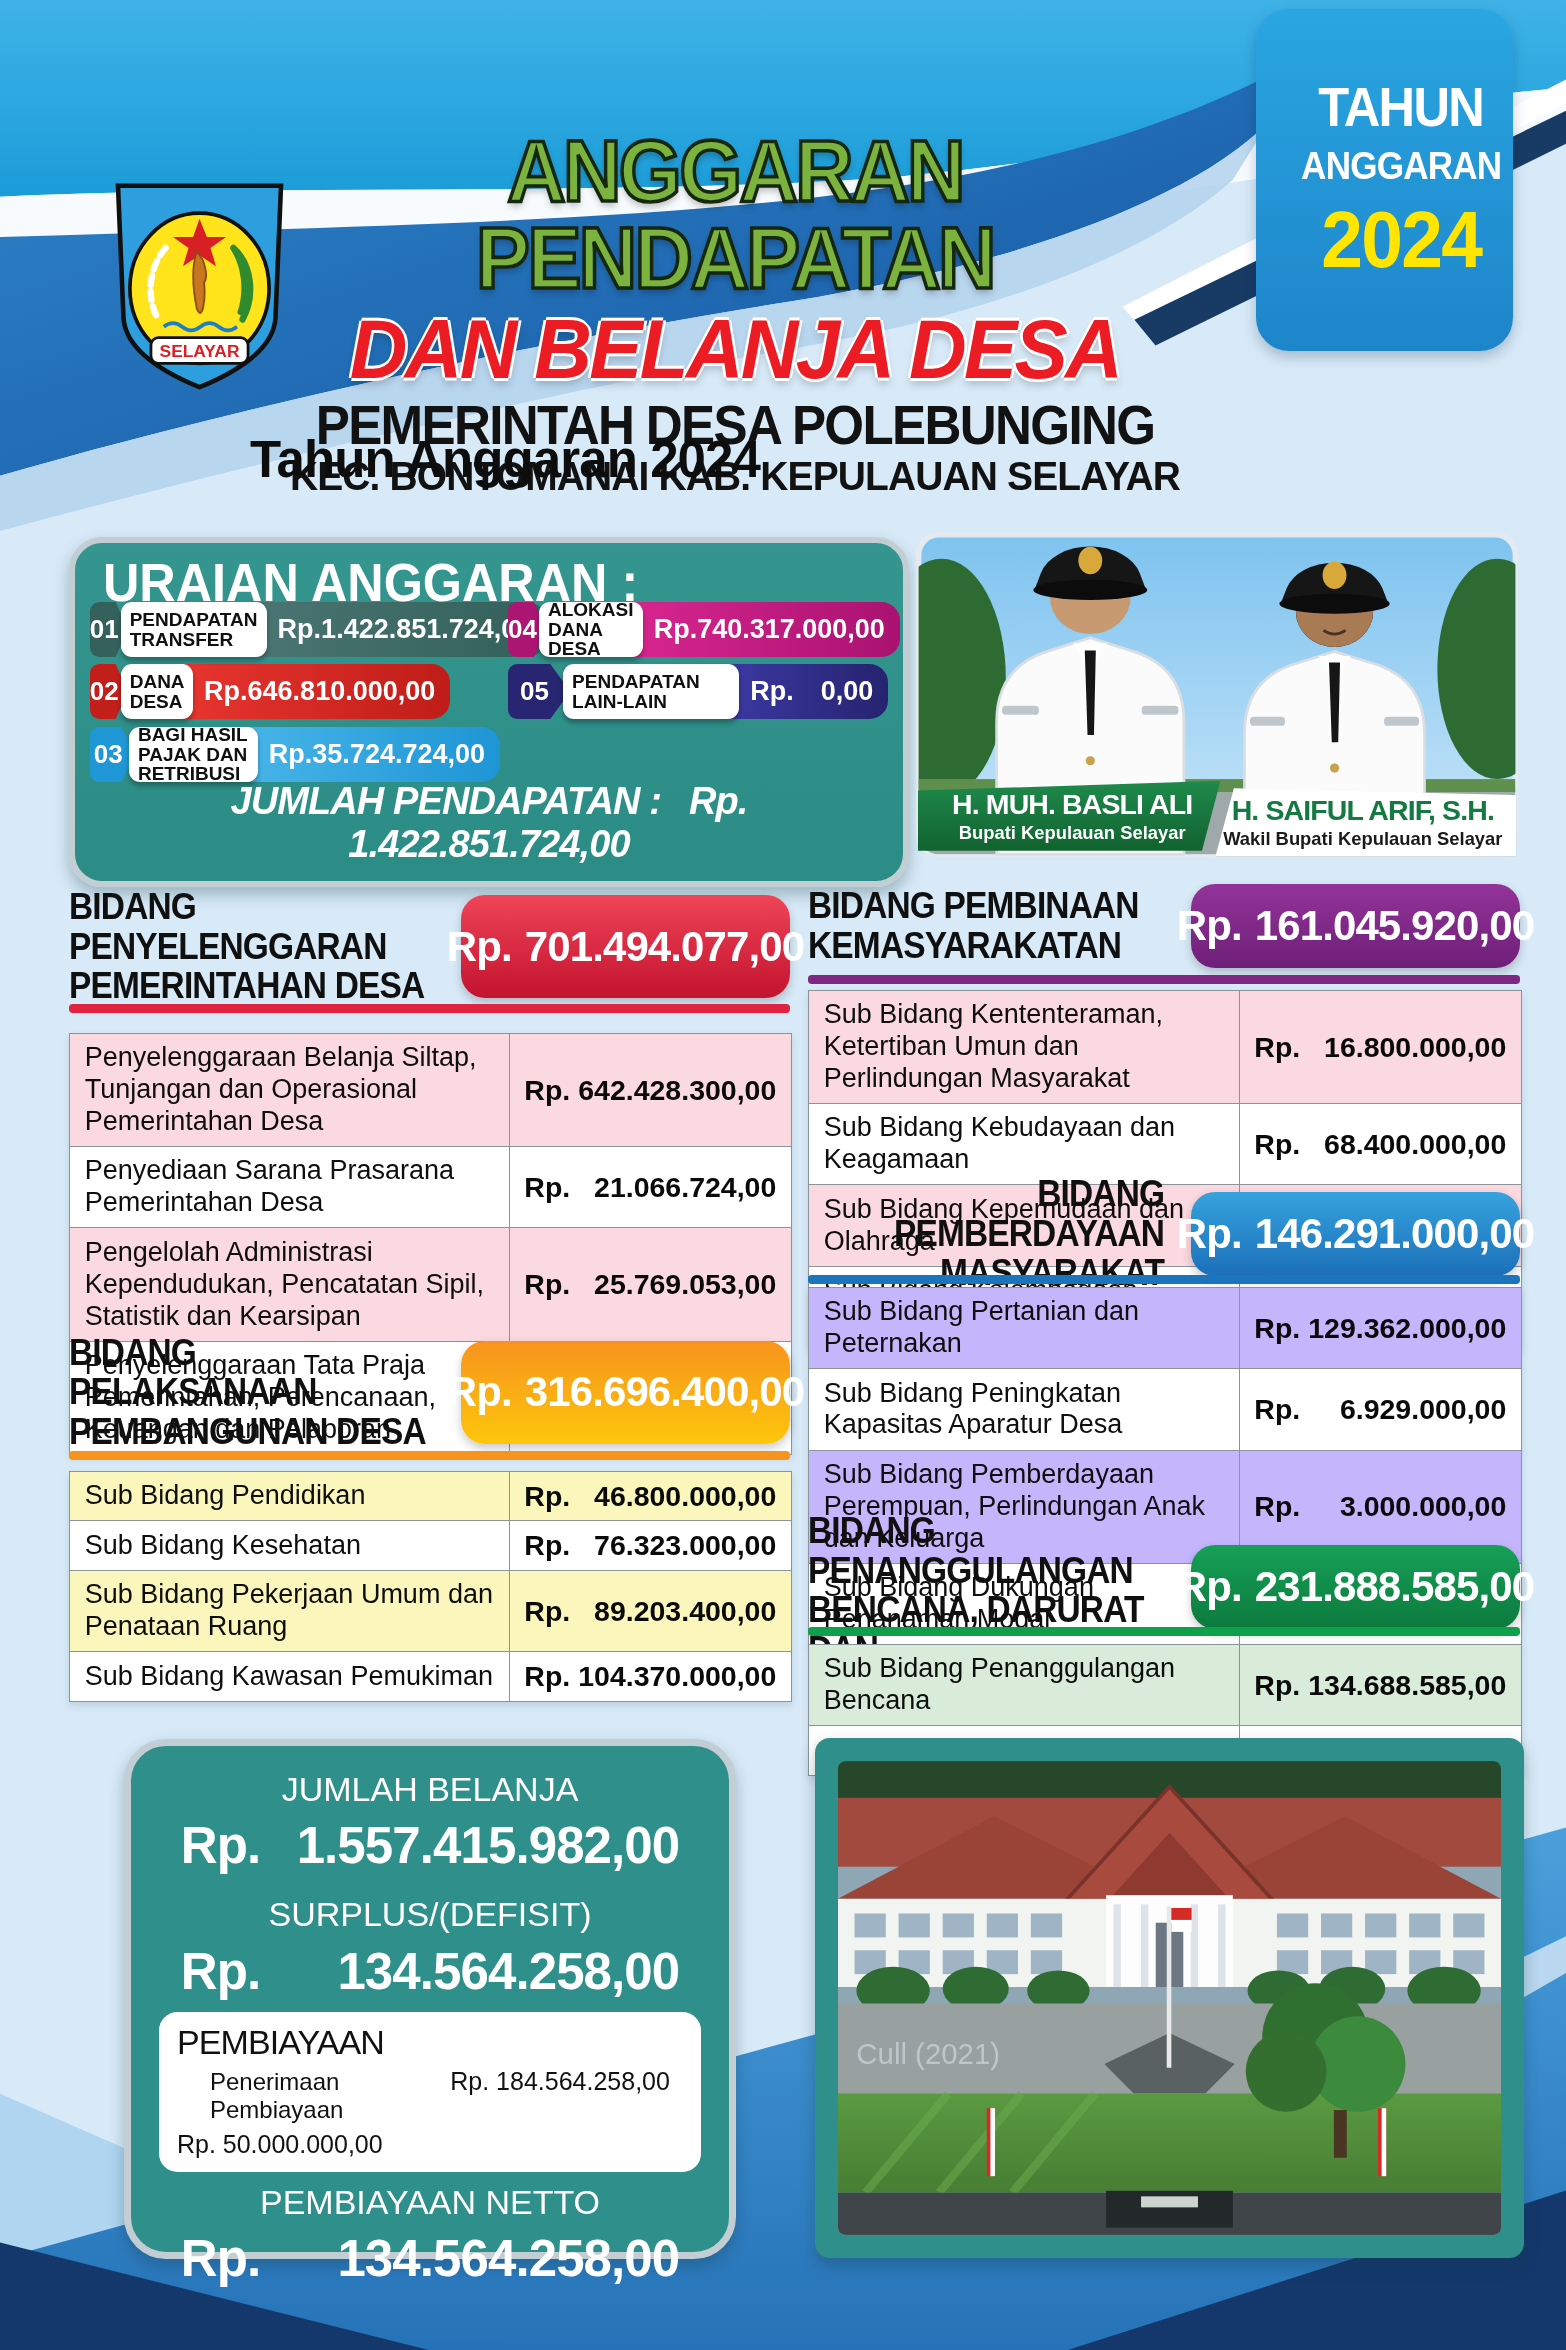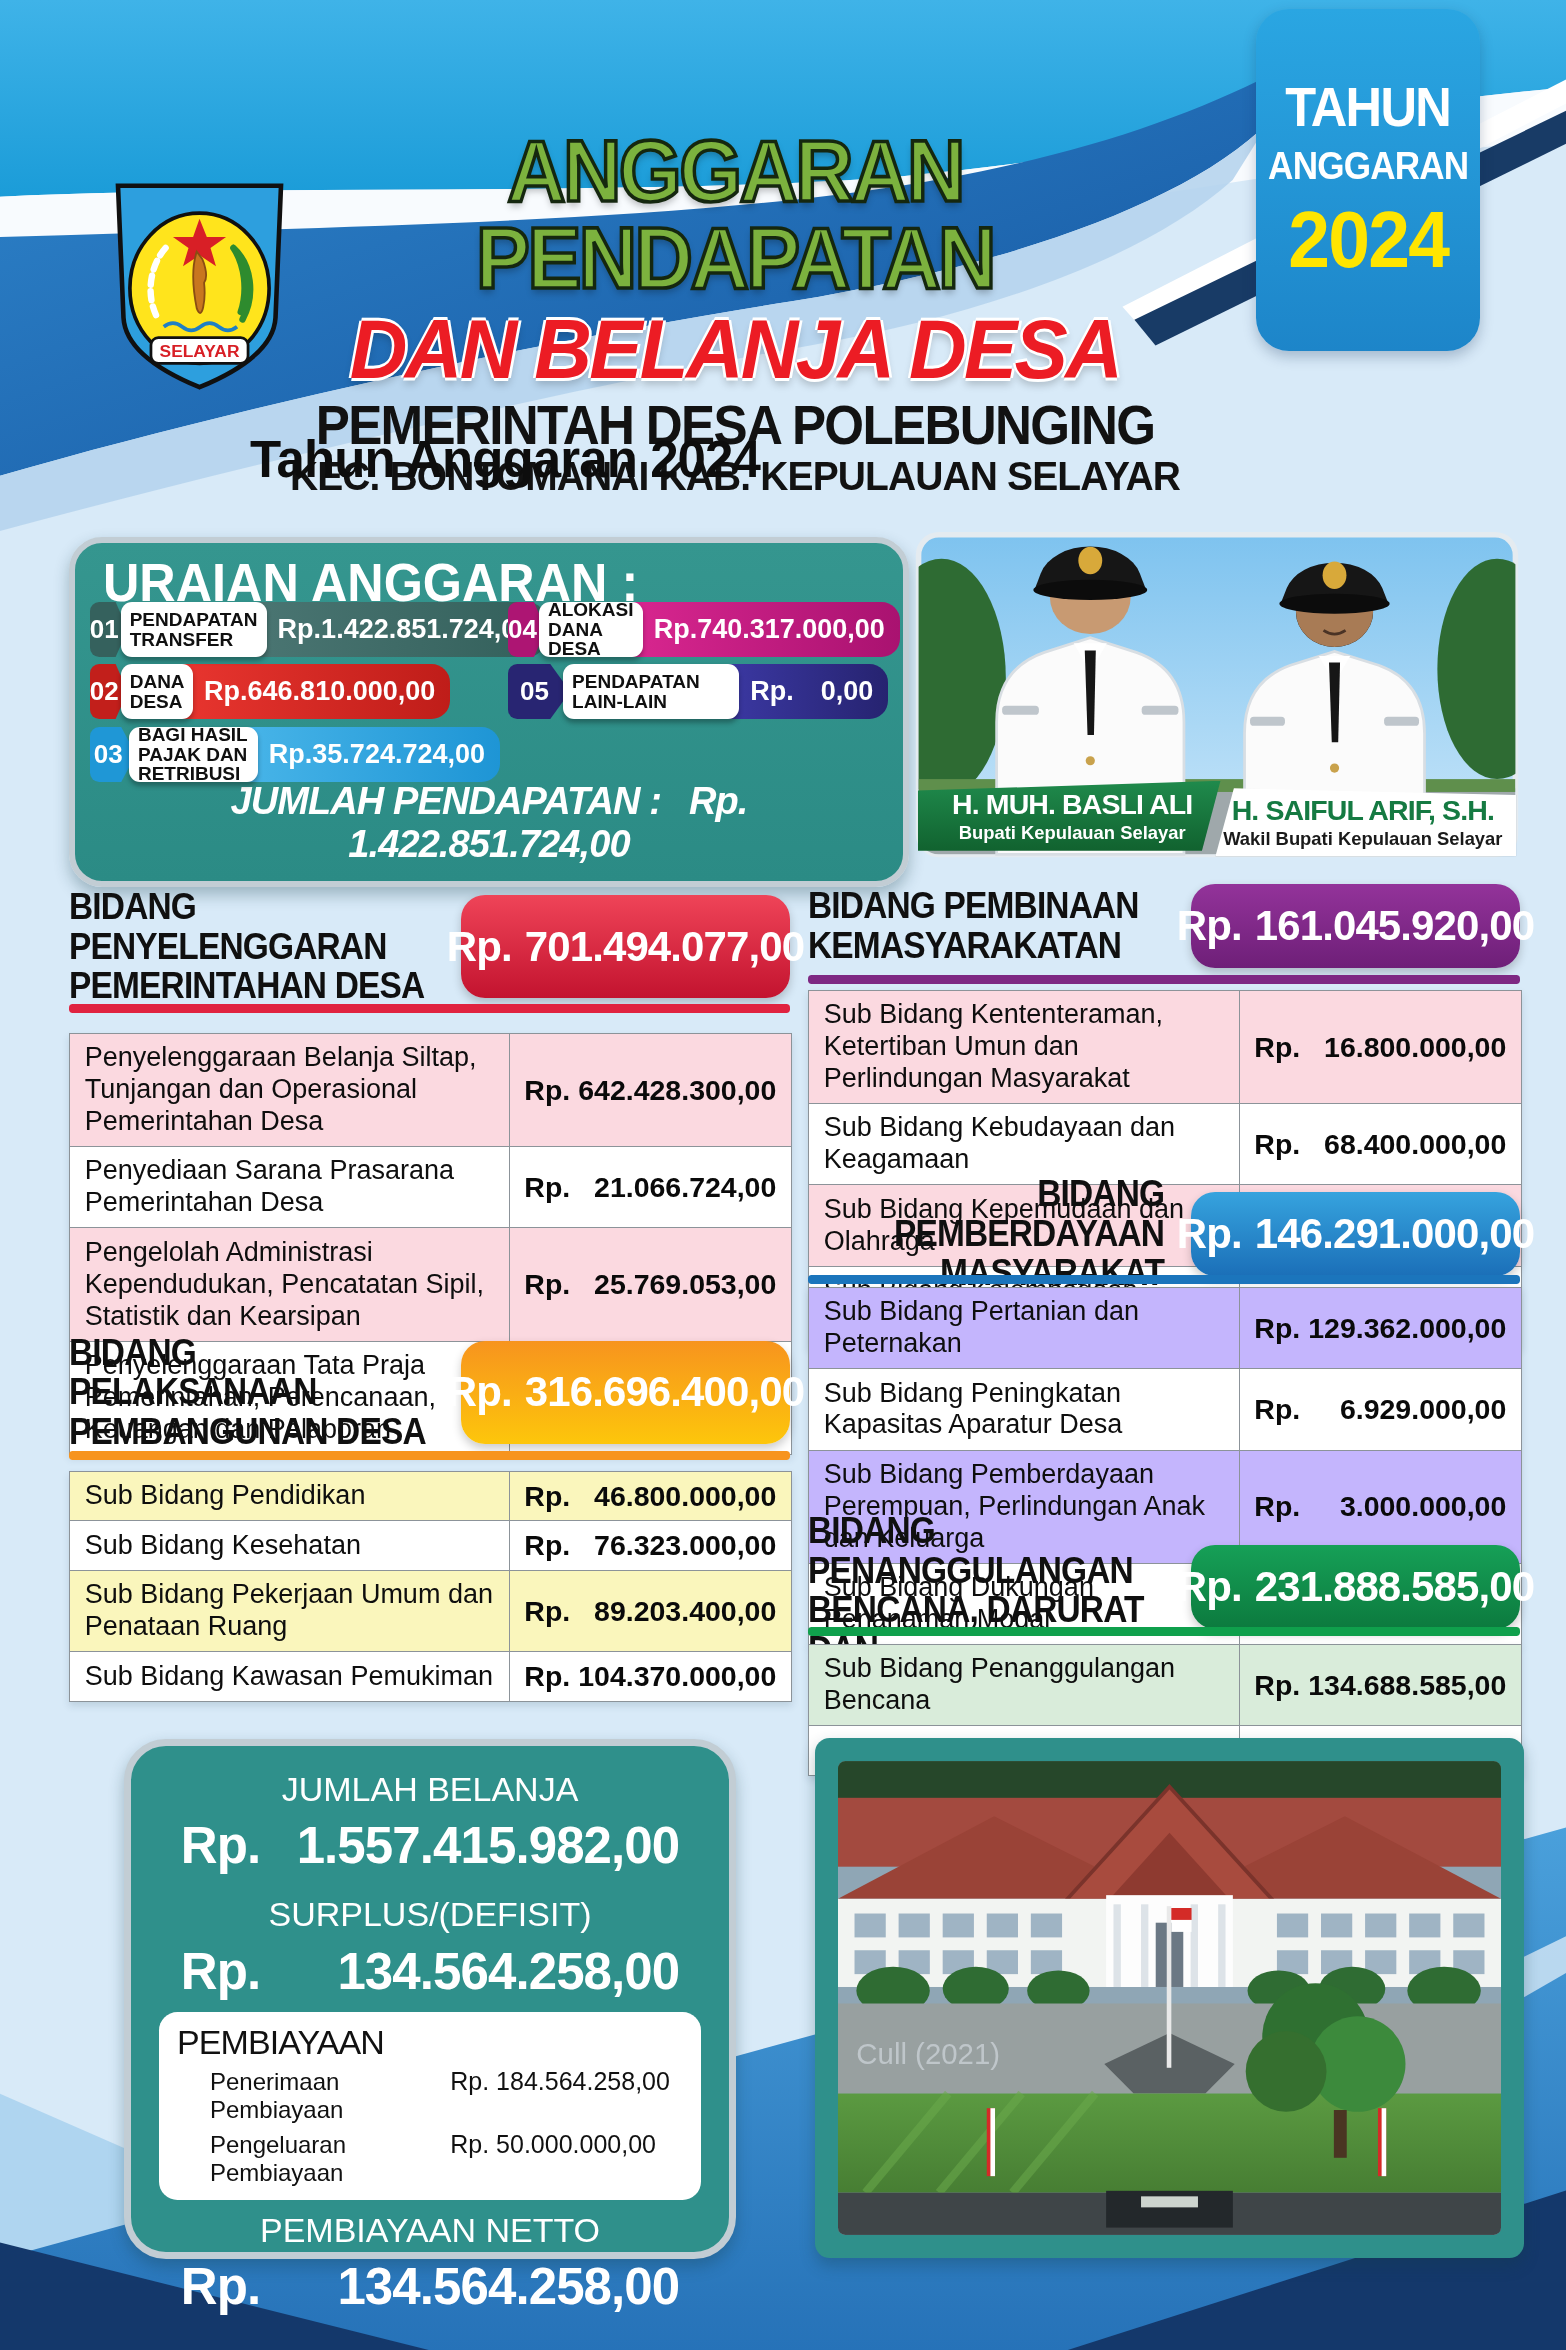--- a/index.html
+++ b/index.html
@@ -6,21 +6,21 @@
   .poster{position:relative;width:1567px;height:2351px;overflow:hidden;background:#D8EAF8;
           font-family:"Liberation Sans",sans-serif;color:#111;}
 
   
   #bg-top{position:absolute;left:0;top:0;}
   #bg-bottom{position:absolute;left:0;top:1818px;}
 
   
   .badge{position:absolute;left:1256px;top:9.2px;width:224px;height:342px;border-radius:33px;
          background:linear-gradient(180deg,#2AA6E2,#1D85C9);display:flex;flex-direction:column;
-         align-items:center;justify-content:center;gap:5.5px;box-shadow:0 5.5px 13px rgba(10,40,80,.25);}
+         align-items:center;justify-content:center;gap:5.5px;box-shadow:0 5.5px 13px rgba(10,40,80,.25);padding-left:33px;}
   .badge .b1{font-size:55px;font-weight:bold;color:#fff;letter-spacing:-1.8px;transform:scaleX(.92);}
   .badge .b2{font-size:39px;font-weight:bold;color:#fff;letter-spacing:-0.9px;transform:scaleX(.9);}
   .badge .b3{font-size:79px;font-weight:bold;color:#FFE500;letter-spacing:-1.8px;transform:scaleX(.95);}
 
   
   .titles{position:absolute;left:230px;top:127px;width:1010px;text-align:center;line-height:1;}
   .t1{font-size:87px;font-weight:bold;letter-spacing:-2.8px;color:#7CB23E;transform:scaleX(.93);
       -webkit-text-stroke:3.7px #15270f;text-shadow:0 4.6px 7.3px rgba(0,0,0,.25);}
   .t2{font-size:84px;font-weight:bold;font-style:italic;letter-spacing:-2.8px;color:#EC1C24;margin-top:5.5px;transform:scaleX(.95);
       text-shadow:2.8px 0 0 #fff,-2.8px 0 0 #fff,0 2.8px 0 #fff,0 -2.8px 0 #fff,0 6.4px 8.3px rgba(0,0,0,.22);}
@@ -484,21 +484,20 @@
       <span>Rp.</span>
         <span>134.564.258,00</span>
     </div>
     <div class="s-white">
       <div class="pt">PEMBIAYAAN</div>
       <div class="s-wrow">
         <span class="wl">Penerimaan Pembiayaan</span>
           <span class="wv">Rp. 184.564.258,00</span>
       </div>
       <div class="s-wrow">
-        <span class="wl">Pengeluaran Pembiayaan</span>
           <span class="wv">Rp. 50.000.000,00</span>
       </div>
     </div>
     <div class="s-label">PEMBIAYAAN NETTO</div>
     <div class="s-amountrow">
       <span>Rp.</span>
         <span>134.564.258,00</span>
     </div>
     <div class="s-div"></div>
 

